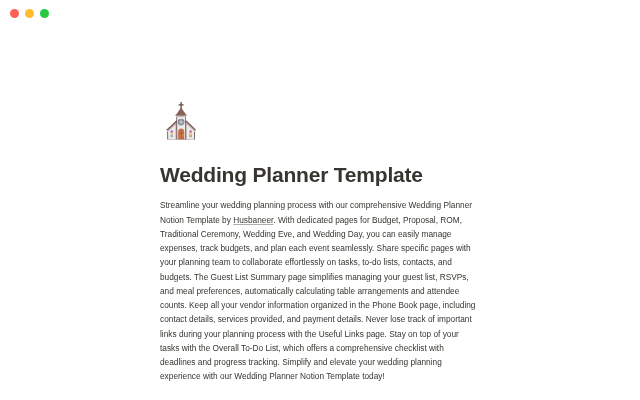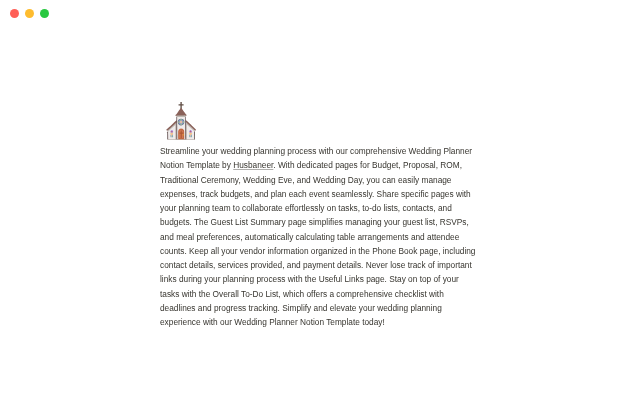--- a/index.html
+++ b/index.html
@@ -85,17 +85,18 @@
       <span class="dot red"></span>
       <span class="dot yellow"></span>
       <span class="dot green"></span>
     </div>
   </div>
 
   <div class="page">
 
     <div class="doc-icon">⛪</div>
 
+    <h1 class="title">Wedding Planner Template</h1>
 
     <p class="intro"><span>Streamline your wedding planning process with our comprehensive Wedding Planner Notion Template by </span><a class="link" href="#">Husbaneer</a><span>. With dedicated pages for Budget, Proposal, ROM, Traditional Ceremony, Wedding Eve, and Wedding Day, you can easily manage expenses, track budgets, and plan each event seamlessly. Share specific pages with your planning team to collaborate effortlessly on tasks, to-do lists, contacts, and budgets. The Guest List Summary page simplifies managing your guest list, RSVPs, and meal preferences, automatically calculating table arrangements and attendee counts. Keep all your vendor information organized in the Phone Book page, including contact details, services provided, and payment details. Never lose track of important links during your planning process with the Useful Links page. Stay on top of your tasks with the Overall To-Do List, which offers a comprehensive checklist with deadlines and progress tracking. Simplify and elevate your wedding planning experience with our Wedding Planner Notion Template today!</span></p>
 
   </div>
 </div>
 
 </body></html>

